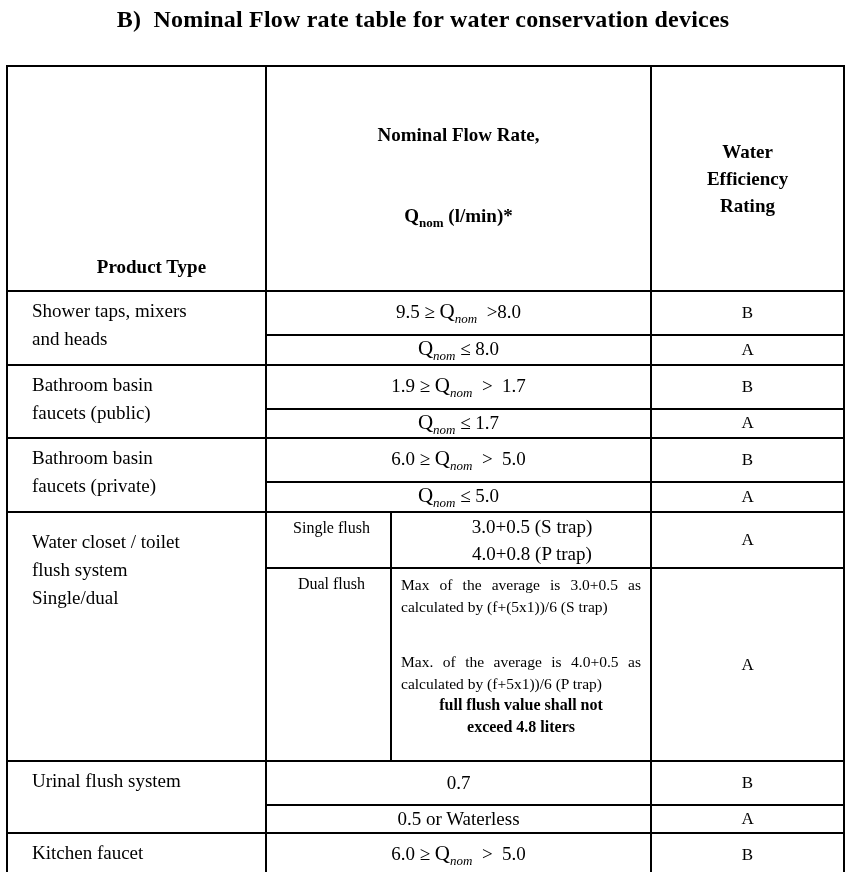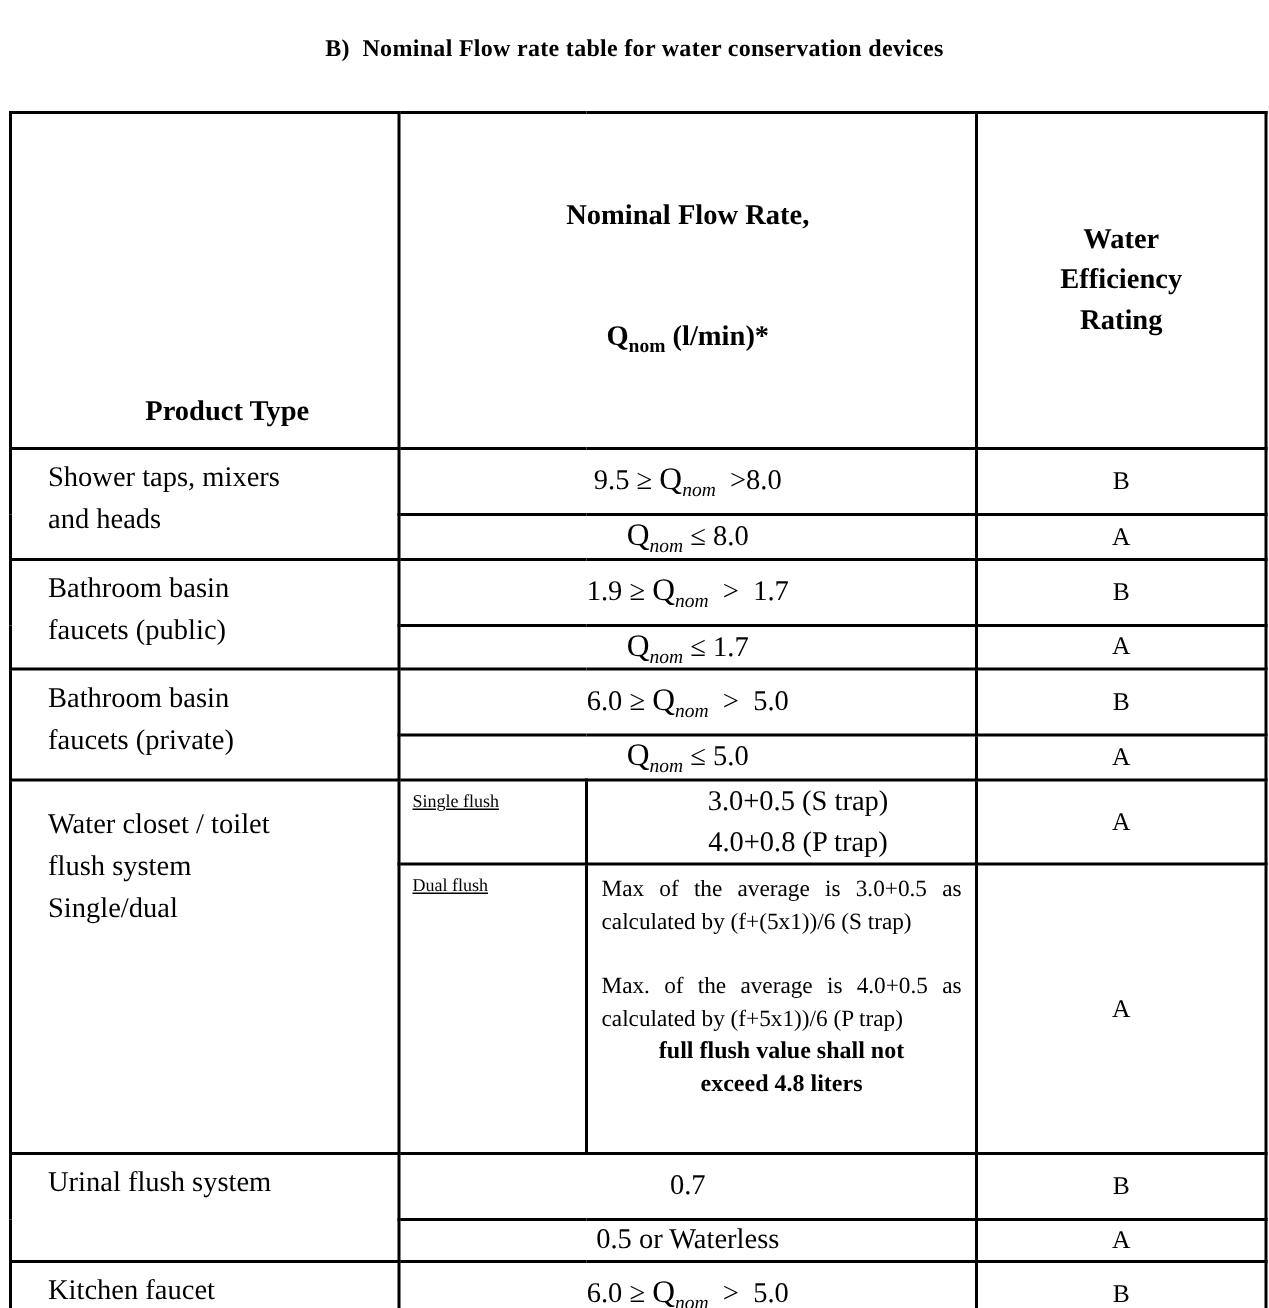--- a/index.html
+++ b/index.html
@@ -8,22 +8,22 @@
     background: #ffffff;
     width: 846px;
     height: 872px;
     font-family: "Liberation Serif", "DejaVu Serif", serif;
     color: #000000;
     overflow: hidden;
   }
   .title {
     text-align: center;
     font-weight: bold;
-    font-size: 16px;
-    padding-top: 24px;
+    font-size: 24px;
+    padding-top: 6px;
     white-space: pre-wrap;
     letter-spacing: 0.2px;
   }
   table.flow-table {
     border-collapse: collapse;
     table-layout: fixed;
     width: 837px;
     margin: 32px 0 0 6px;
   }
   .flow-table td, .flow-table th {
@@ -89,43 +89,42 @@
     font-style: italic;
     font-size: 13px;
   }
   td.rating {
     text-align: center;
     vertical-align: middle;
     font-size: 17px;
   }
   td.sub-label {
     vertical-align: top;
-    text-align: left;
-    font-size: 12px;
+    text-align: center;
+    font-size: 16px;
     padding: 6px 2px 0 8px;
-    text-decoration: underline;
   }
   td.single-vals {
     text-align: center;
     vertical-align: middle;
     font-size: 19px;
     line-height: 27px;
     padding-left: 22px;
   }
   td.dual-cell {
     vertical-align: top;
     font-size: 15.5px;
     padding: 5px 9px 0 9px;
   }
   td.dual-cell p {
     margin: 0;
     text-align: justify;
     line-height: 21.5px;
   }
-  td.dual-cell p.p1 { margin-bottom: 22px; }
+  td.dual-cell p.p1 { margin-bottom: 34px; }
   td.dual-cell p.p2 { }
   td.dual-cell p.note {
     font-weight: bold;
     text-align: center;
     line-height: 22px;
     padding: 0 18px;
     font-size: 16px;
   }
 </style>
 </head>

